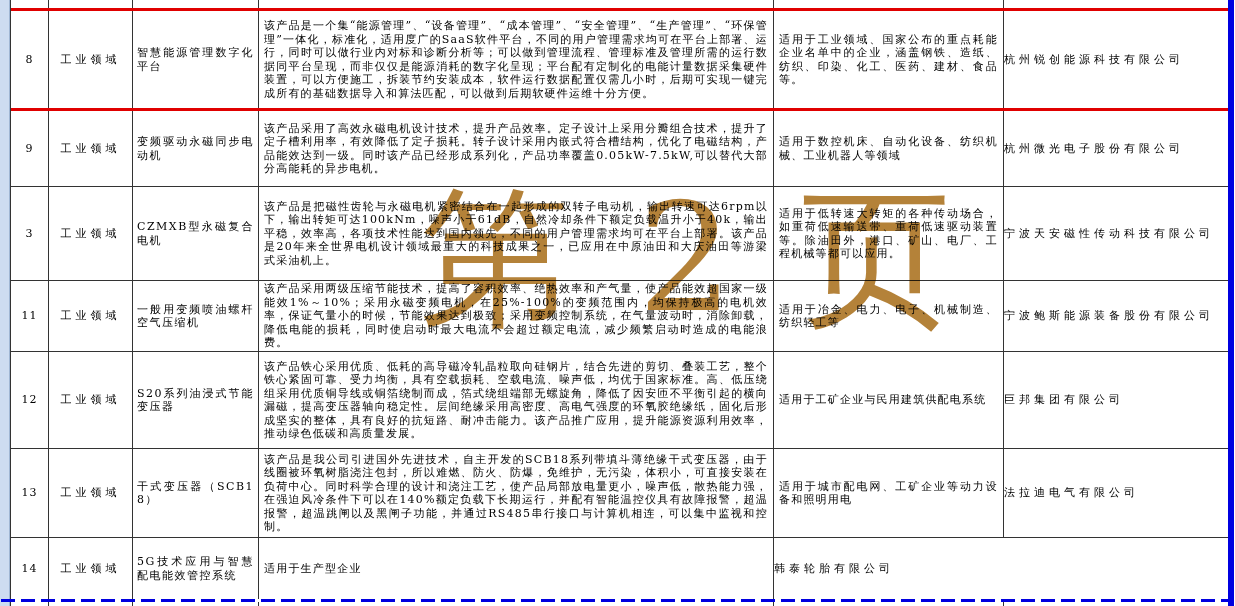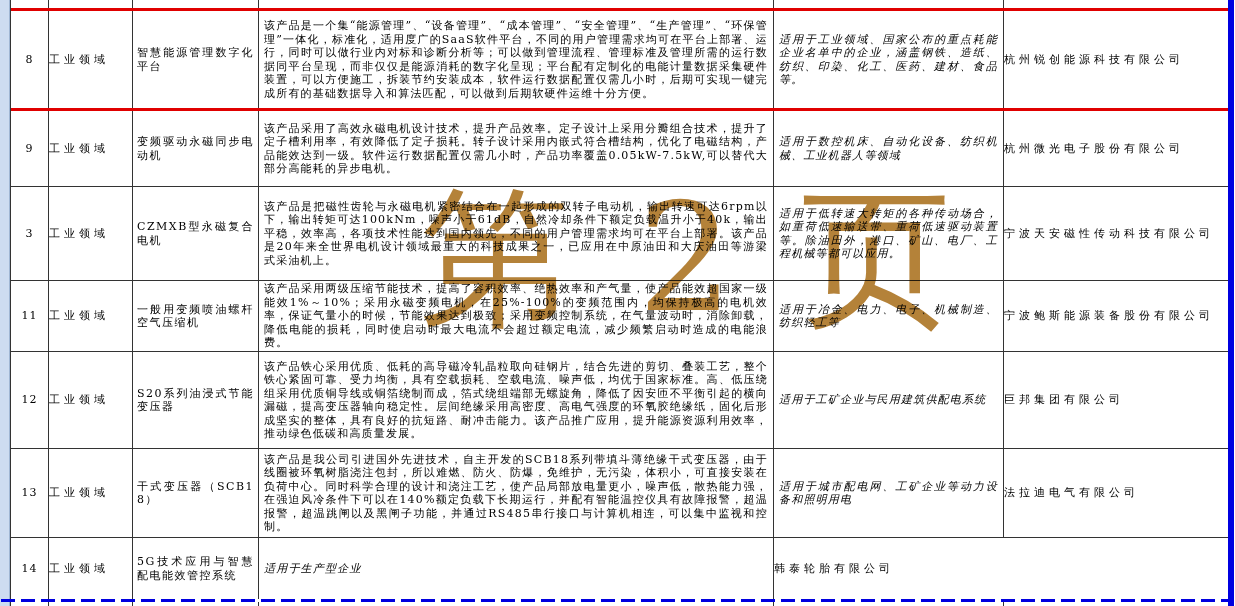--- a/index.html
+++ b/index.html
@@ -12,24 +12,24 @@
   .sheet { position: absolute; left: 10px; top: 0; width: 1219px;
            border-left: 1px solid #333; background: #fff; }
 
   .trow { display: grid; grid-template-columns: 38px 84px 126px 515px 230px 225px; width: 1218px; }
   .cell { border-right: 1px solid #333; display: grid; align-content: center;
           font-size: 11px; line-height: 13.5px; overflow: hidden; background: transparent; }
   .cell:last-child { border-right: none; }
   .bb .cell { border-bottom: 1px solid #333; }
 
   .c-num   { text-align: center; letter-spacing: 1px; }
-  .c-field { letter-spacing: 4px; }
+  .c-field { text-align: center; letter-spacing: 4px; }
   .c-prod  { text-align: justify; text-justify: inter-character; padding: 8px 4px; letter-spacing: 1.5px; word-break: break-all; }
   .c-desc  { text-align: justify; text-justify: inter-character; padding: 9px 5px; letter-spacing: 1.2px; word-break: break-all; }
-  .c-scope { text-align: justify; text-justify: inter-character; padding: 1px 5px; letter-spacing: 1.2px; word-break: break-all; font-style: italic; }
+  .c-scope { text-align: justify; text-justify: inter-character; padding: 1px 5px; letter-spacing: 1.2px; word-break: break-all; }
   .c-comp  { text-align: left; letter-spacing: 4px; }
 
   .r-top { height: 8px; }  .r8 { height: 97px; } .r9 { height: 76px; }
   .r10 { height: 94px; }   .r11 { height: 71px; } .r12 { height: 97px; }
   .r13 { height: 89px; }   .r14 { height: 61px; } .r-bot { height: 4px; }
 
   .redline { height: 3px; width: 1218px; background: #e00000; }
   .bluedash { height: 3px; width: 1229px; margin-left: -10px;
               background: repeating-linear-gradient(90deg, #0000e0 0 14px, transparent 14px 20px); }
 
@@ -67,21 +67,21 @@
     <div class="cell c-scope">适用于工业领域、国家公布的重点耗能企业名单中的企业，涵盖钢铁、造纸、纺织、印染、化工、医药、建材、食品等。</div>
     <div class="cell c-comp">杭州锐创能源科技有限公司</div>
   </div>
 
   <div class="redline"></div>
 
   <div class="trow r9 bb">
     <div class="cell c-num">9</div>
     <div class="cell c-field">工业领域</div>
     <div class="cell c-prod">变频驱动永磁同步电动机</div>
-    <div class="cell c-desc">该产品采用了高效永磁电机设计技术，提升产品效率。定子设计上采用分瓣组合技术，提升了定子槽利用率，有效降低了定子损耗。转子设计采用内嵌式符合槽结构，优化了电磁结构，产品能效达到一级。软件运行数据配置仅需几小时，产品功率覆盖0.05kW-7.5kW,可以替代大部分高能耗的异步电机。</div>
+    <div class="cell c-desc">该产品采用了高效永磁电机设计技术，提升产品效率。定子设计上采用分瓣组合技术，提升了定子槽利用率，有效降低了定子损耗。转子设计采用内嵌式符合槽结构，优化了电磁结构，产品能效达到一级。同时该产品已经形成系列化，产品功率覆盖0.05kW-7.5kW,可以替代大部分高能耗的异步电机。</div>
     <div class="cell c-scope">适用于数控机床、自动化设备、纺织机械、工业机器人等领域</div>
     <div class="cell c-comp">杭州微光电子股份有限公司</div>
   </div>
 
   <div class="trow r10 bb">
     <div class="cell c-num">3</div>
     <div class="cell c-field">工业领域</div>
     <div class="cell c-prod">CZMXB型永磁复合电机</div>
     <div class="cell c-desc">该产品是把磁性齿轮与永磁电机紧密结合在一起形成的双转子电动机，输出转速可达6rpm以下，输出转矩可达100kNm，噪声小于61dB，自然冷却条件下额定负载温升小于40k，输出平稳，效率高，各项技术性能达到国内领先，不同的用户管理需求均可在平台上部署。该产品是20年来全世界电机设计领域最重大的科技成果之一，已应用在中原油田和大庆油田等游梁式采油机上。</div>
     <div class="cell c-scope">适用于低转速大转矩的各种传动场合，如重荷低速输送带、重荷低速驱动装置等。除油田外，港口、矿山、电厂、工程机械等都可以应用。</div>

